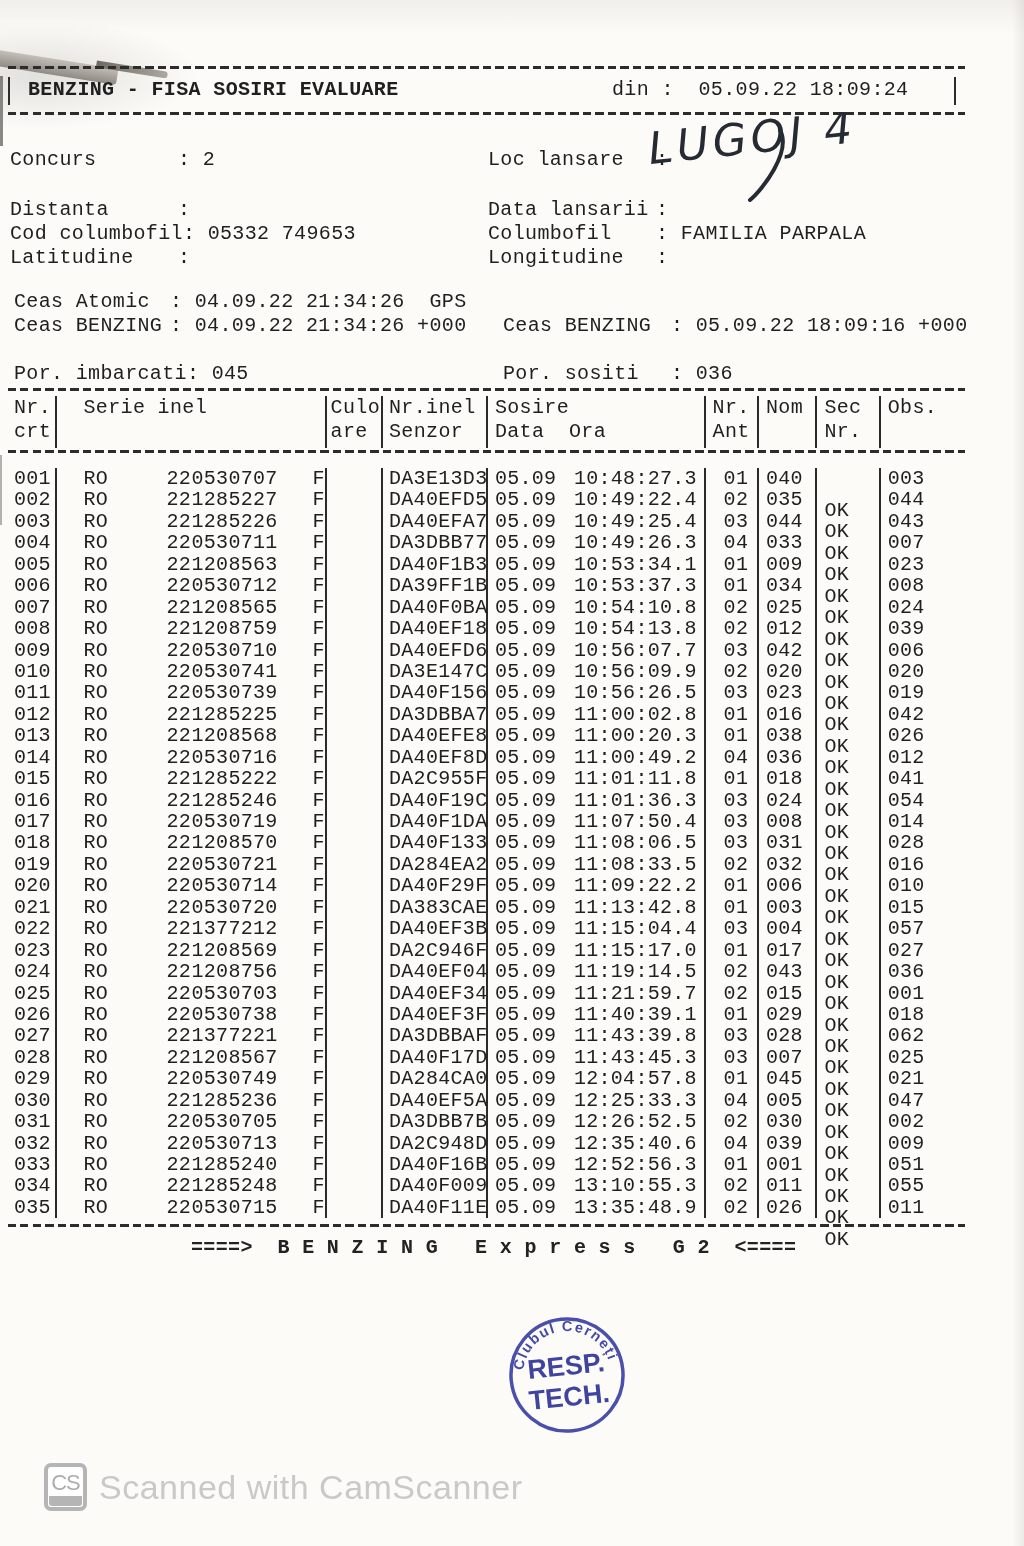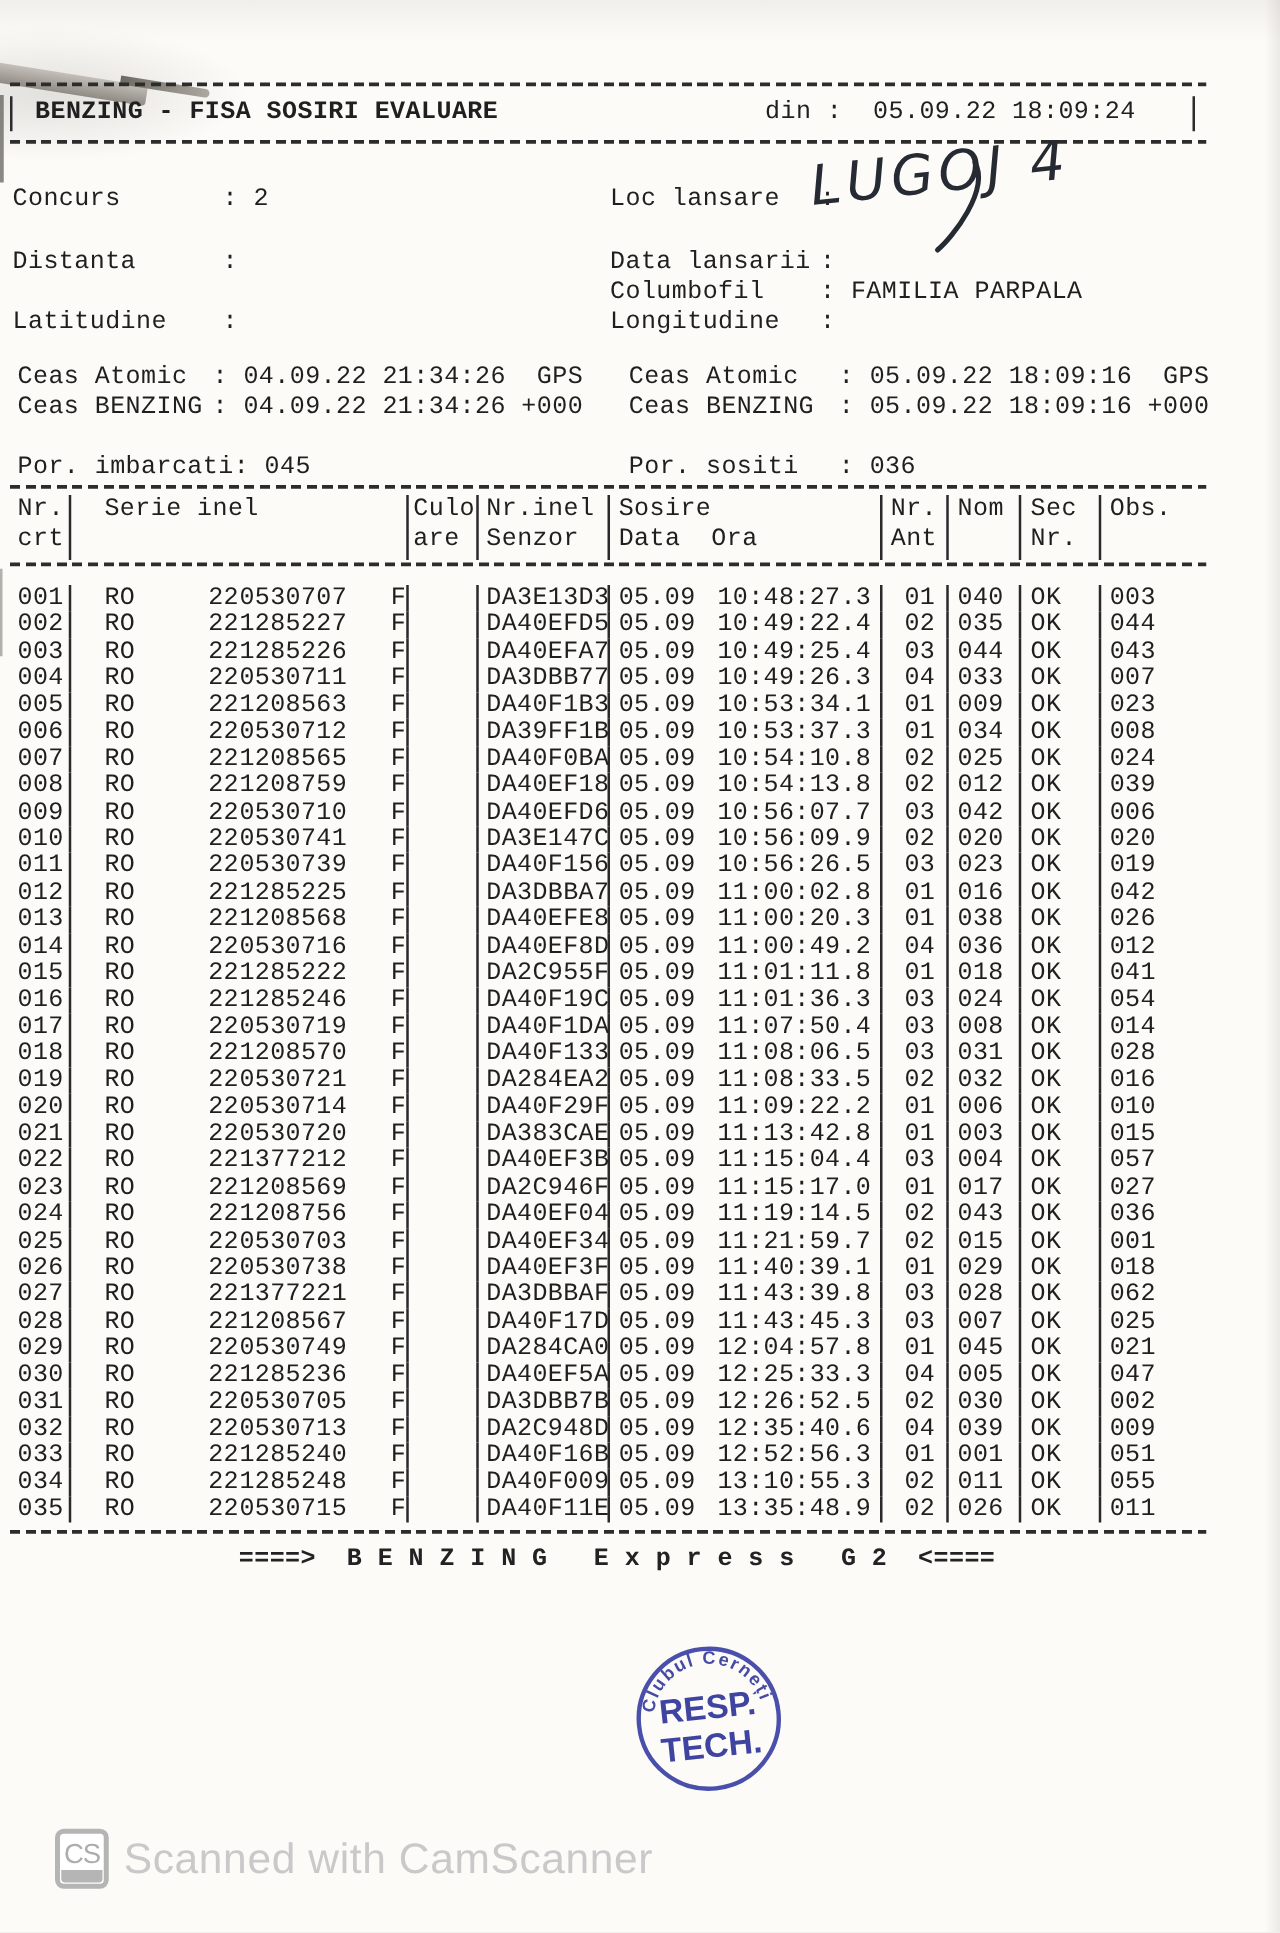--- a/index.html
+++ b/index.html
@@ -36,21 +36,21 @@
   .thead{position:absolute;left:8px;top:396px;width:942px;height:52px;}
   .rows{position:absolute;left:8px;top:468px;width:942px;}
   .cell{position:relative;box-sizing:border-box;border-right:2px solid #2a2a2a;height:100%;}
   .cell.last{border-right:none;}
   .c-nr{width:49px;} .c-serie{width:273px;} .c-culo{width:57px;} .c-senzor{width:106px;}
   .c-sosire{width:220px;} .c-ant{width:54px;} .c-nom{width:59px;} .c-sec{width:64px;} .c-obs{width:70px;}
   .trow{height:21.45px;width:942px;font-size:20px;letter-spacing:.3px;}
   .trow .cell span{position:absolute;top:0;line-height:21.45px;white-space:pre;}
   .c-nr span{left:6px;} .sp-country{left:27px;} .sp-year{left:110px;} .sp-ring{left:135px;} .sp-sex{left:256px;}
   .c-senzor span{left:6px;} .sp-data{left:7px;} .sp-ora{left:86px;}
-  .c-ant span{left:18px;} .c-nom span{left:7px;} .c-sec span{left:7px;} .c-obs span{left:7px;}
+  .c-ant span{left:18px;} .c-nom span{left:7px;} .c-sec span{left:7px;margin-top:32px;} .c-obs span{left:7px;}
   .hcell div{line-height:24px;font-size:20px;letter-spacing:.35px;white-space:pre;}
   .h-nr div{padding-left:6px;} .h-serie div{padding-left:27px;} .h-culo div{padding-left:4px;}
   .h-senzor div{padding-left:6px;} .h-sosire div{padding-left:7px;}
   .h-ant div,.h-nom div,.h-sec div,.h-obs div{padding-left:7px;}
 
   
   .cs-box{position:absolute;left:44px;top:1463px;width:43px;height:48px;box-sizing:border-box;
     border:4px solid #b5b5b5;border-radius:7px;background:#fff;}
   .cs-box .cs-txt{position:absolute;left:0;top:3px;width:100%;text-align:center;
     font-family:"Liberation Sans",sans-serif;font-weight:normal;font-size:22px;color:#adadad;letter-spacing:-1px;}
@@ -86,27 +86,27 @@
   <div class="mono" style="left:488px;top:148px"><span class="lbl w14">Loc lansare</span><span class="colon"></span><span></span></div>
 
   <svg class="hand-svg" width="250" height="110" viewBox="0 0 250 110">
     <text x="8" y="52" font-family="DejaVu Sans, sans-serif" font-style="italic" font-size="44" fill="#262a33" letter-spacing="4" transform="rotate(-6 8 52)">LUGOJ 4</text>
     <path d="M138,18 C150,40 120,78 108,88" stroke="#262a33" stroke-width="4" fill="none" stroke-linecap="round"></path>
   </svg>
 
   <div class="mono" style="left:10px;top:198px"><span class="lbl w14">Distanta</span><span class="colon"></span><span></span></div>
   <div class="mono" style="left:488px;top:198px"><span class="lbl w14">Data lansarii</span><span class="colon"></span><span></span></div>
 
+  <div class="mono" style="left:10px;top:222px"><span class="lbl w14">Cod columbofil</span><span class="colon"></span><span>05332 749653</span></div>
   <div class="mono" style="left:488px;top:222px"><span class="lbl w14">Columbofil</span><span class="colon"></span><span>FAMILIA PARPALA</span></div>
 
   <div class="mono" style="left:10px;top:246px"><span class="lbl w14">Latitudine</span><span class="colon"></span><span></span></div>
   <div class="mono" style="left:488px;top:246px"><span class="lbl w14">Longitudine</span><span class="colon"></span><span></span></div>
 
   <div class="mono" style="left:14px;top:290px"><span class="lbl w13">Ceas Atomic</span><span class="colon"></span><span>04.09.22 21:34:26  GPS</span></div>
-  <div class="mono" style="left:503px;top:290px"><span class="lbl w14">Ceas Atomic</span><span class="colon"></span><span>05.09.22 18:09:16  GPS</span></div>
 
   <div class="mono" style="left:14px;top:314px"><span class="lbl w13">Ceas BENZING</span><span class="colon"></span><span>04.09.22 21:34:26 +000</span></div>
   <div class="mono" style="left:503px;top:314px"><span class="lbl w14">Ceas BENZING</span><span class="colon"></span><span>05.09.22 18:09:16 +000</span></div>
 
 
   <div class="mono" style="left:14px;top:362px"><span class="lbl w13">Por. imbarcati</span><span class="colon"></span><span>045</span></div>
   <div class="mono" style="left:503px;top:362px"><span class="lbl w14">Por. sositi</span><span class="colon"></span><span>036</span></div>
 
   <div class="dash" style="top:388px"></div>
 

